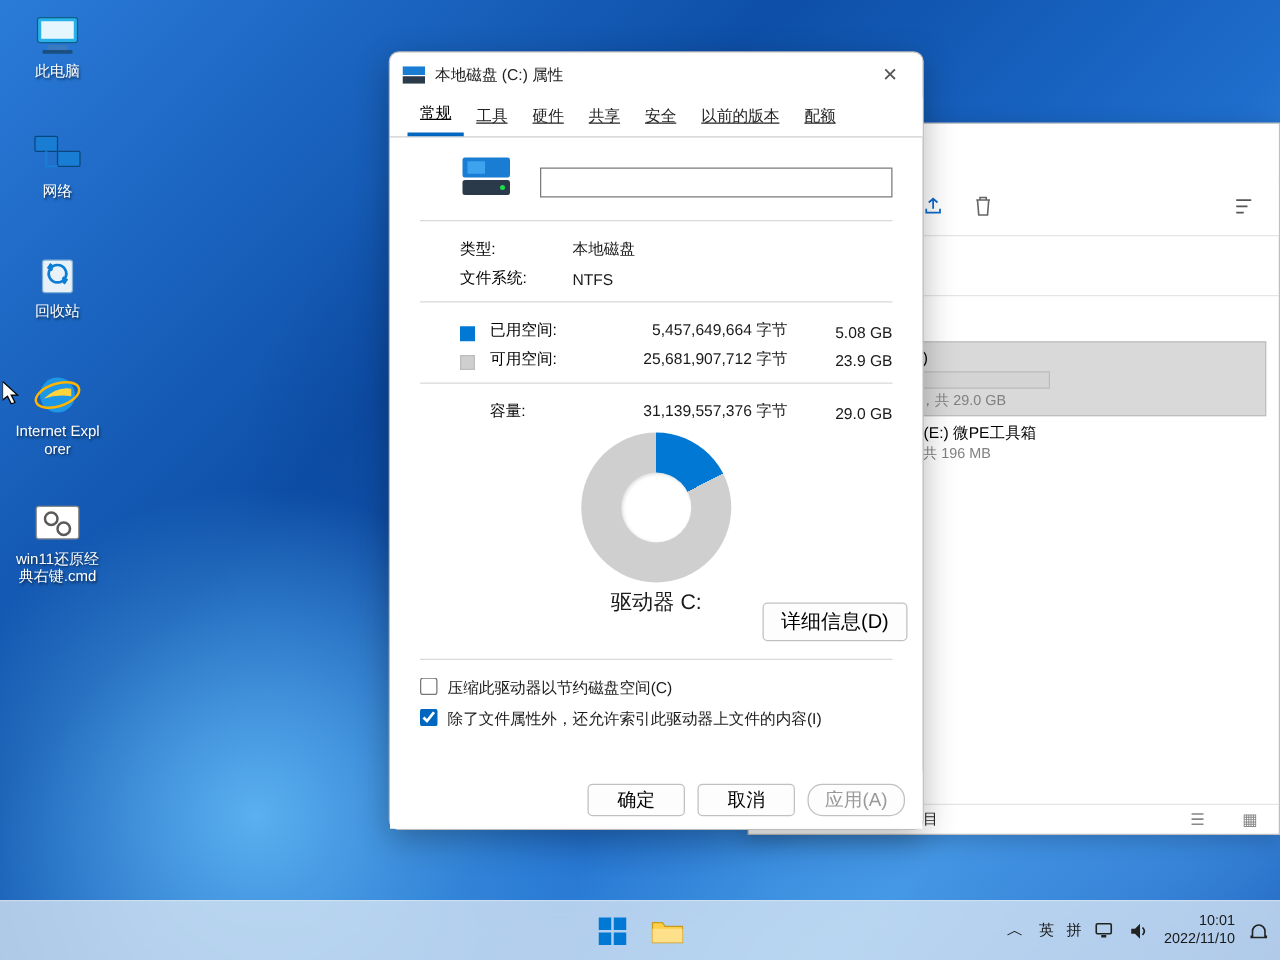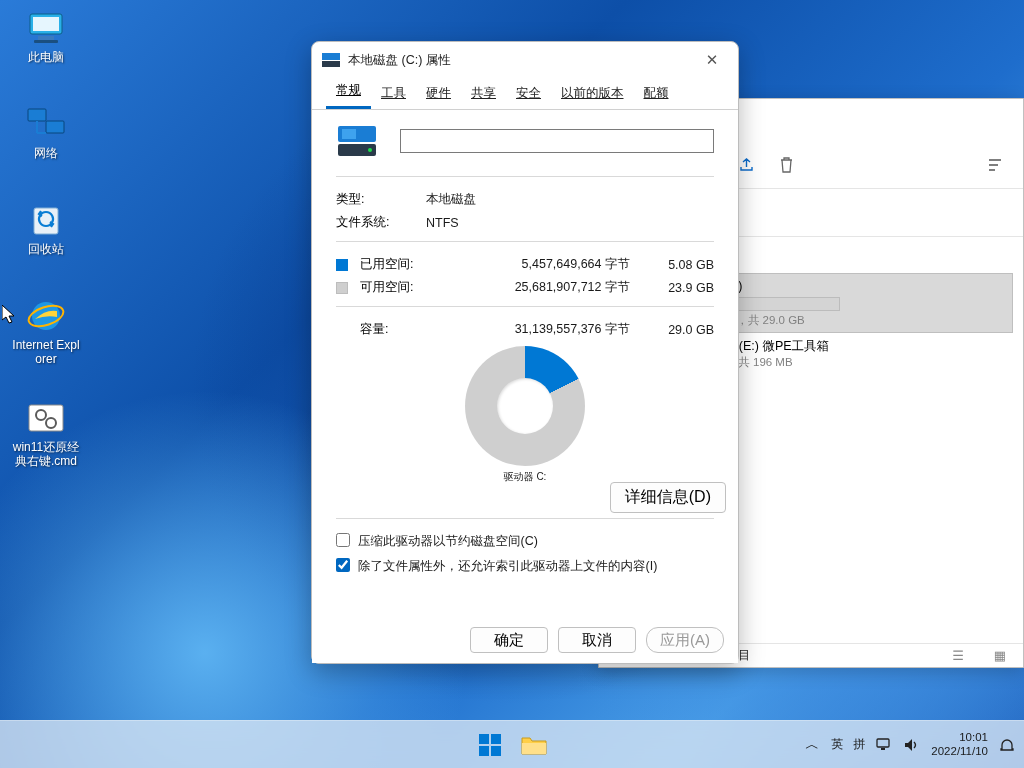--- a/index.html
+++ b/index.html
@@ -47,33 +47,33 @@
 
 #props { position:absolute; left:311px; top:41px; width:428px; height:623px; background:#fff; border:1px solid #bcbcbc; border-radius:8px; box-shadow:0 8px 26px rgba(0,0,0,.28); z-index:300; display:flex; flex-direction:column; }
 #props-title { height:36px; display:flex; align-items:center; padding:0 10px; font-size:12.5px; color:#222; }
 #props-title .icon { width:18px; height:14px; margin-right:8px; }
 #props-title .gap { flex:1; }
 #props-close { width:32px; height:32px; display:flex; align-items:center; justify-content:center; color:#555; font-size:15px; }
 #props-tabs { height:32px; display:flex; align-items:flex-end; padding:0 14px; border-bottom:1px solid #d0d0d0; background:#fff; }
 .ptab { font-size:12.5px; color:#222; padding:6px 10px 7px; cursor:pointer;text-decoration:underline; }
 .ptab.active { border-bottom:3px solid #0067c0; color:#000; font-weight:400; }
 #props-body { flex:1; padding:14px 24px 12px 24px; color:#1a1a1a; overflow:hidden; }
-.frow { display:flex; align-items:center; font-size:12.5px; margin-bottom:6px; }
+.frow { display:flex; align-items:flex-end; font-size:12.5px; margin-bottom:6px;margin-left:32px; }
 .flabel { width:90px; color:#000; }
 .fval { flex:1; }
 .fright { text-align:right; min-width:70px; }
 .driveicon { width:42px; height:34px; margin-right:22px; display:flex; flex-direction:column; }
 #name-input { flex:1; height:24px; border:1px solid #7a7a7a; padding:2px 6px; font-size:12.5px; }
 .sep { border-top:1px solid #d9d9d9; margin:10px 0 14px 0; }
 .sq { width:12px; height:12px; margin-right:12px; display:inline-block; }
 .sq.used { background:#0078d4; }
 .sq.free { background:#cfcfcf; border:1px solid #bdbdbd; }
 #donut { width:120px; height:120px; margin:8px auto 4px auto; border-radius:50%; background:conic-gradient(#0078d4 0deg 63deg,#cfcfcf 63deg 360deg); display:flex; align-items:center; justify-content:center; }
 #donut .hole { width:56px; height:56px; border-radius:50%; background:#fff; box-shadow:inset 1px 1px 3px rgba(0,0,0,.15); }
-#capline { text-align:center; font-size:10px; margin-top:4px; }
+#capline { text-align:center; font-size:17px; margin-top:4px; }
 #details-btn { position:absolute; right:12px; top:440px; border:1px solid #c0c0c0; background:#fdfdfd; padding:4px 14px; font-size:16px; border-radius:4px; }
 .chk { display:flex; align-items:flex-start; gap:8px; font-size:12.5px; margin:2px 0 8px 0; }
 .chk input { width:14px; height:14px; accent-color:#0067c0; }
 #props-btns { height:46px; display:flex; gap:10px; align-items:center; justify-content:flex-end; padding:0 14px; border-top:0; background:#fff; }
 .pbtn { min-width:78px; height:26px; border:1px solid #c0c0c0; background:#fdfdfd; font-size:15px; border-radius:4px; cursor:pointer; }
 .pbtn.disabled { color:#999;border-radius:12px; }
 
 #taskbar { position:absolute; left:0; bottom:0; width:100%; height:48px; background:rgba(217,229,244,.78); backdrop-filter:blur(10px); display:flex; align-items:center; border-top:1px solid rgba(255,255,255,.3); z-index:600; }
 #task-center { position:absolute; left:50%; transform:translateX(-50%); display:flex; gap:8px; }
 .task-icon { width:36px; height:36px; display:flex; align-items:center; justify-content:center; border-radius:4px; }

